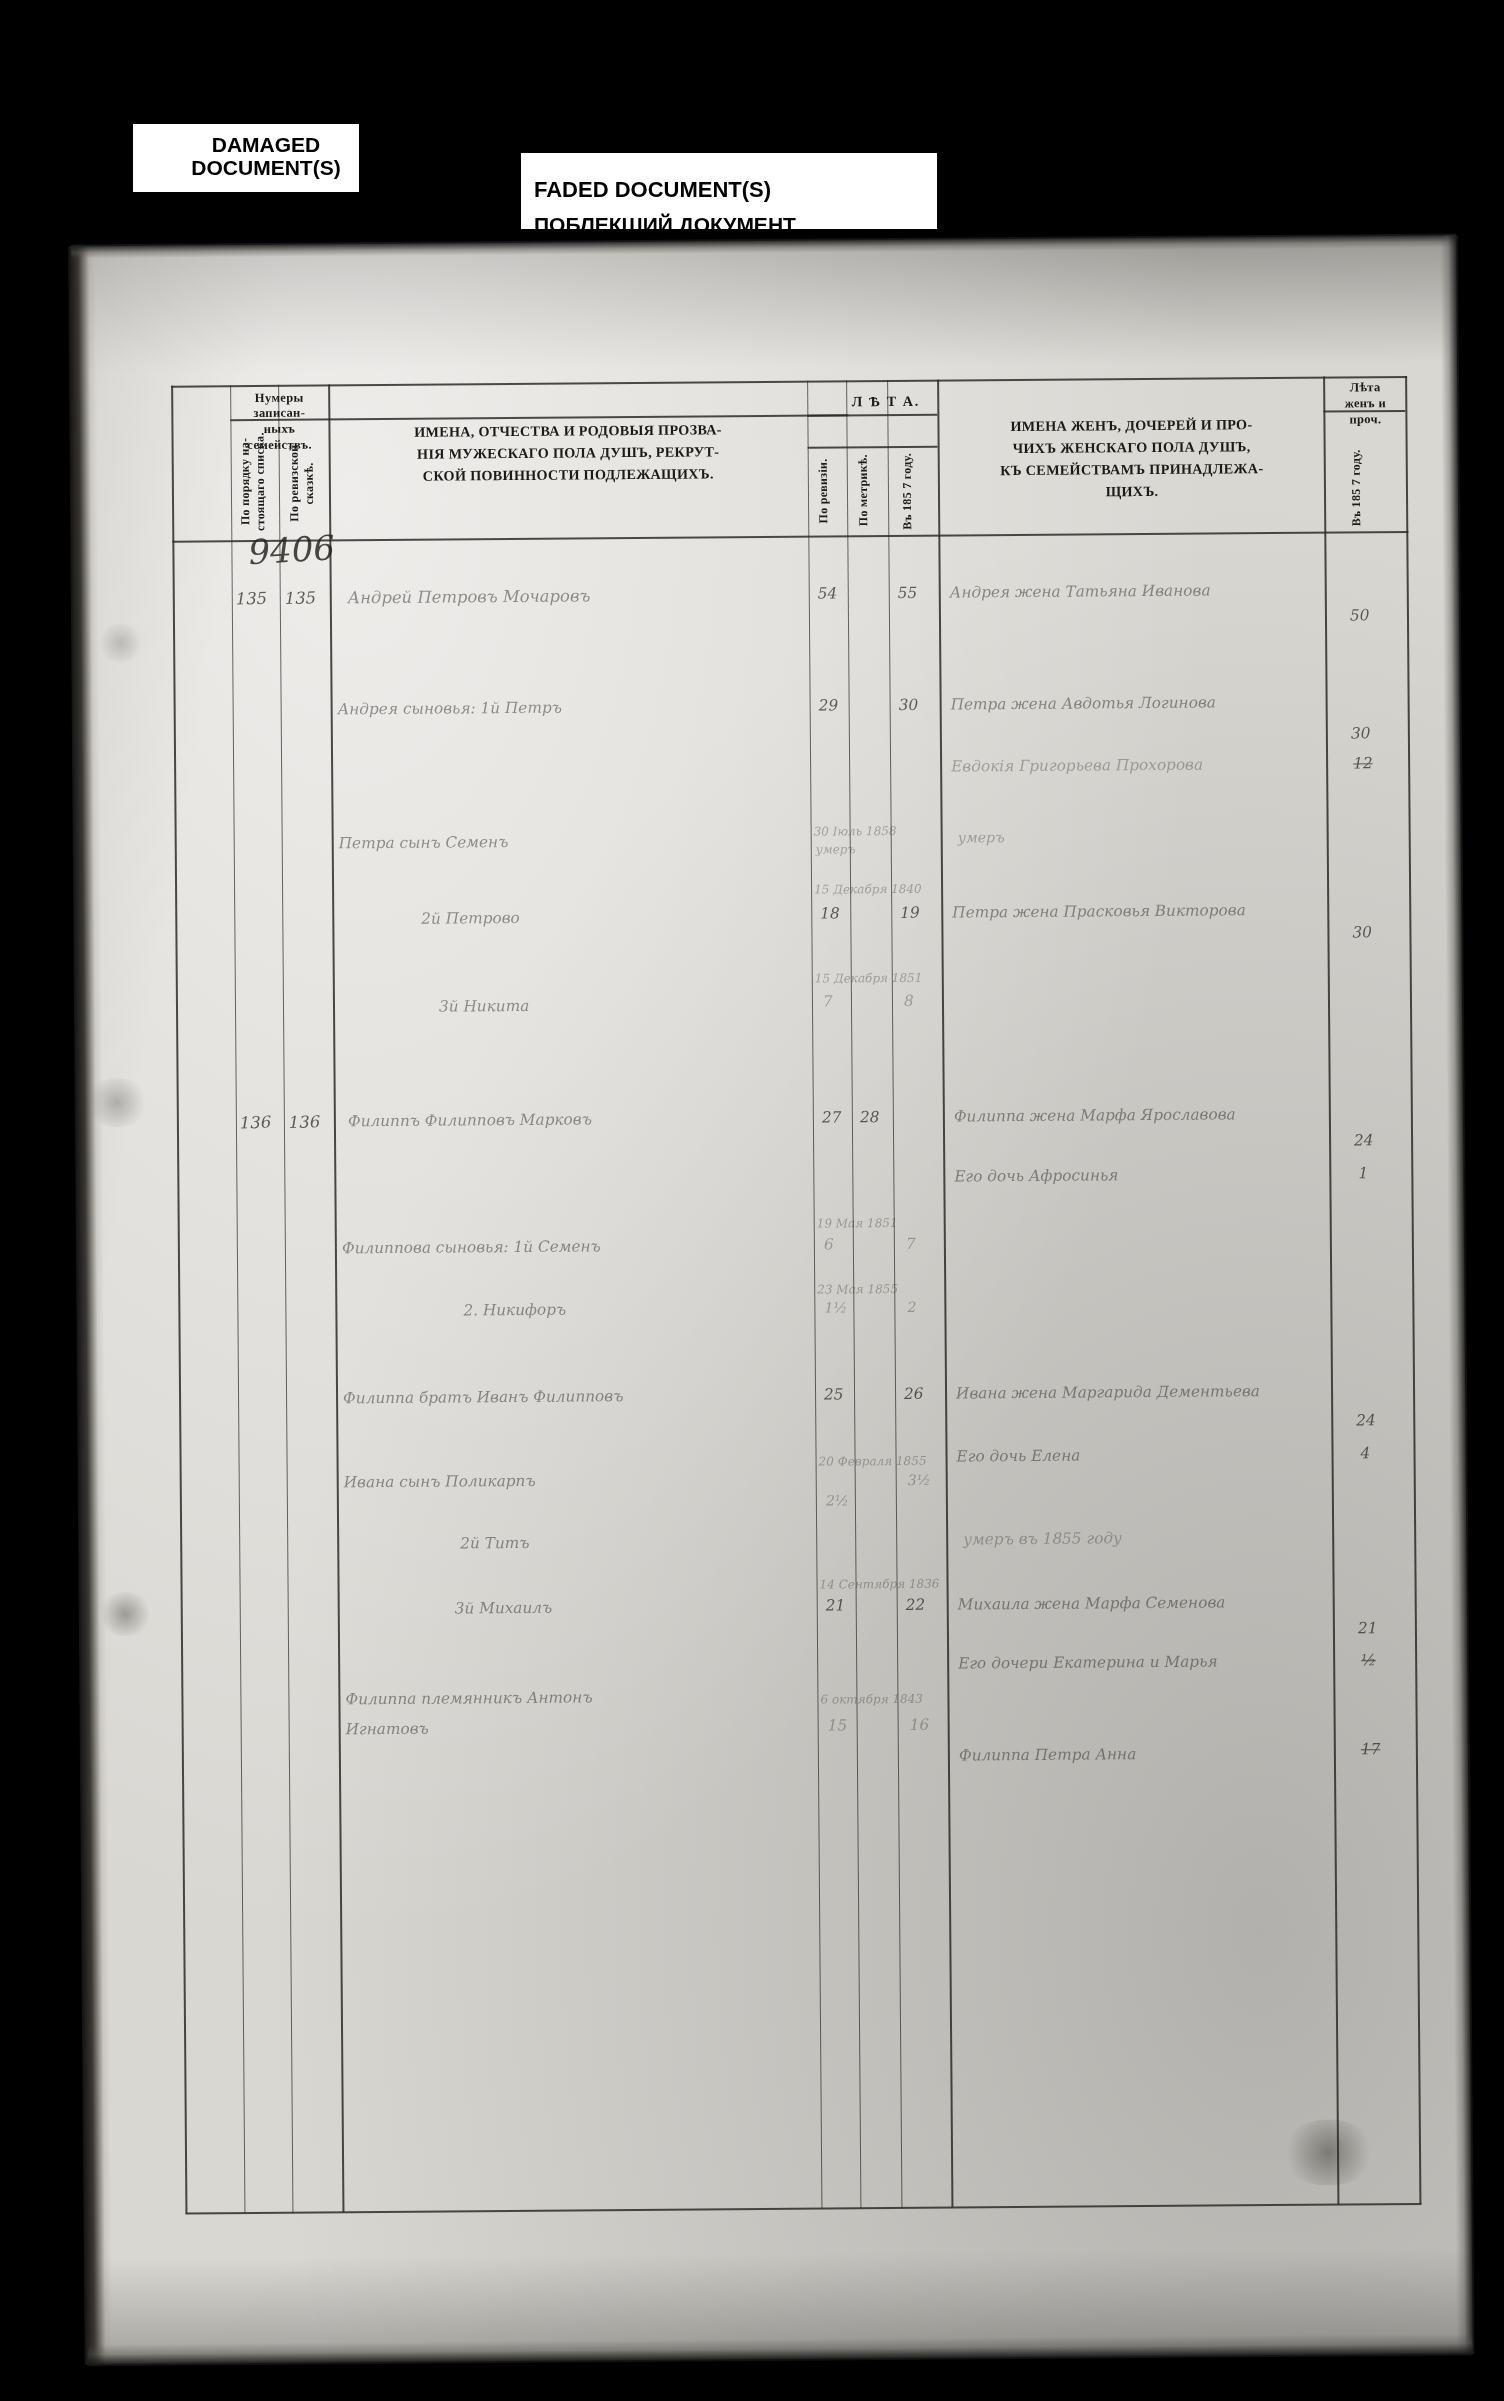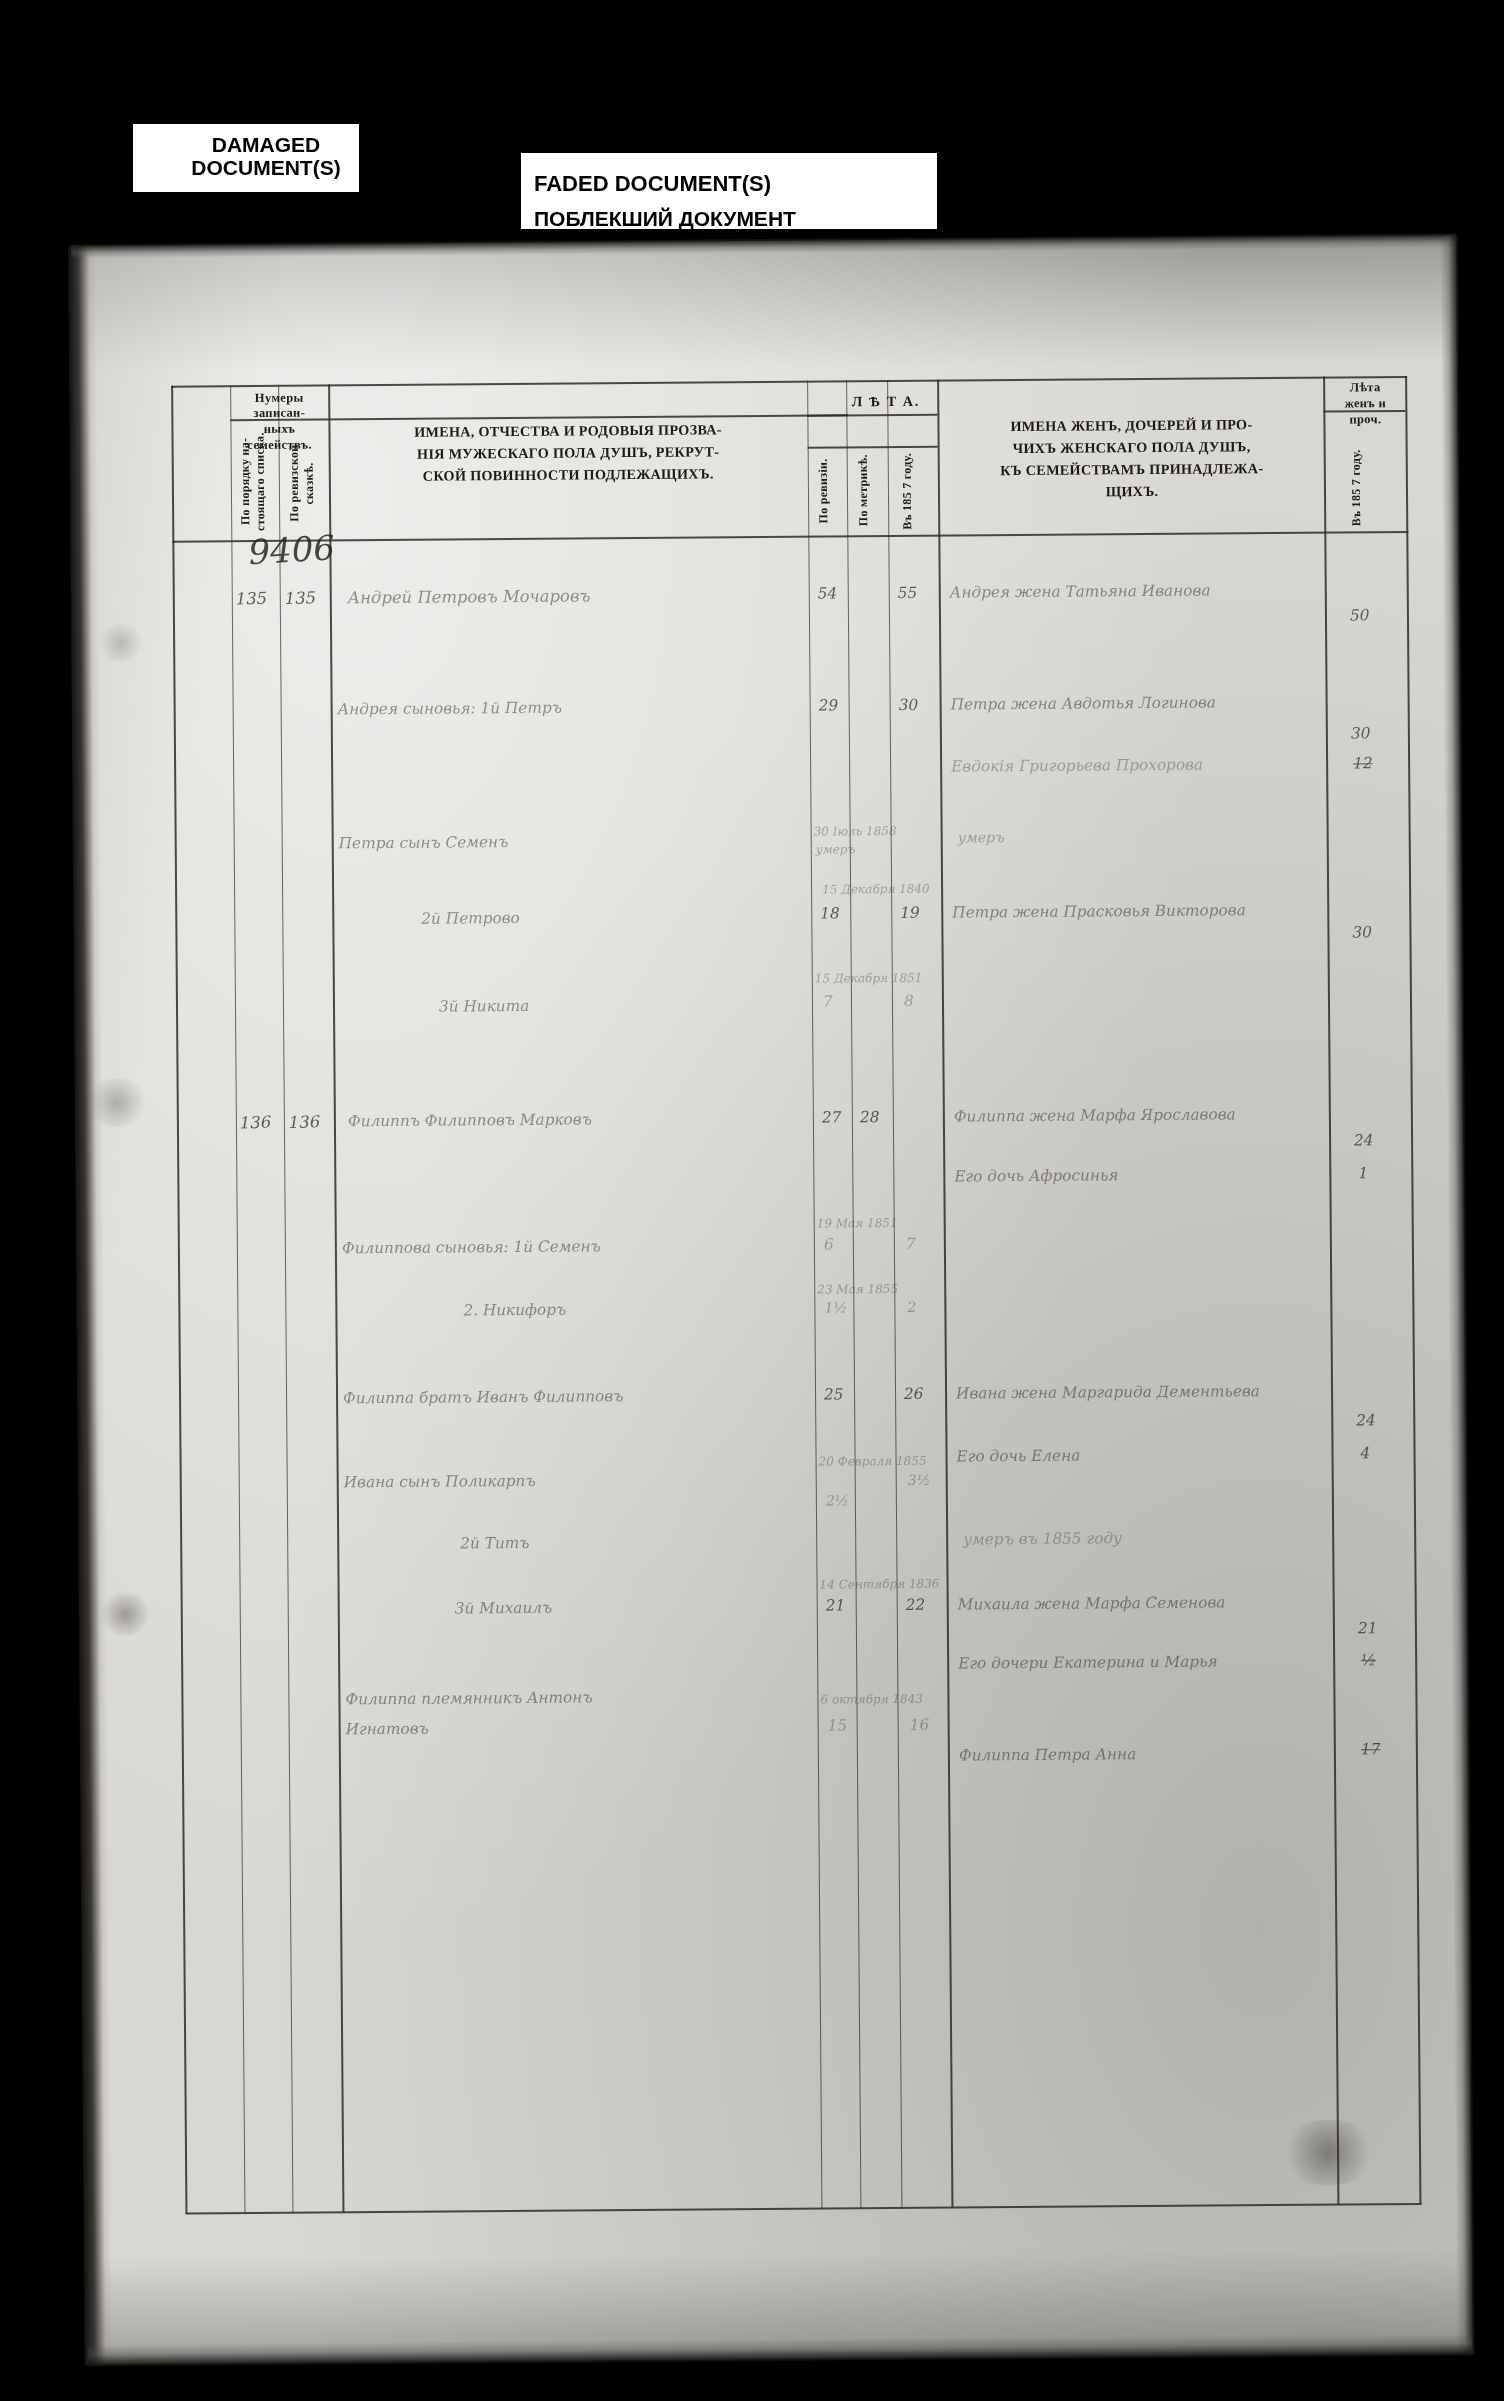--- a/index.html
+++ b/index.html
@@ -99,21 +99,21 @@
     left: 133px; top: 124px;
     width: 226px; height: 68px;
     font-size: 21px;
     padding-top: 7.7px;
     box-sizing: border-box;
   }
   #stamp-faded {
     left: 521px; top: 153px;
     width: 416px; height: 76px;
     font-size: 22px;
-    padding-top: 18px;
+    padding-top: 24px;
     box-sizing: border-box;
     text-align: left;
     padding-left: 12px;
   }
   #stamp-faded .line2 {
     display: block;
     margin-top: 9.9px;
     font-size: 21px;
   }
 
@@ -268,21 +268,21 @@
 
     <div class="hw f28 vfaint" style="left:777px; top:378px;">Евдокія Григорьева Прохорова</div>
     <div class="hw f28 strike" style="left:1179px; top:378px;">12</div>
 
     <div class="hw f28 faint" style="left:164px; top:450px;">Петра сынъ Семенъ</div>
     <div class="hw f22 vfaint" style="left:639px; top:444px;">30 Іюль 1858</div>
     <div class="hw f22 vfaint" style="left:641px; top:462px;">умеръ</div>
     <div class="hw f26 vfaint" style="left:783px; top:450px;">умеръ</div>
 
     <div class="hw f28 faint" style="left:246px; top:526px;">2й Петрово</div>
-    <div class="hw f22 vfaint" style="left:639px; top:502px;margin-left:8px;">15 Декабря 1840</div>
+    <div class="hw f22 vfaint" style="left:639px; top:502px;">15 Декабря 1840</div>
     <div class="hw f28" style="left:645px; top:524px;">18</div>
     <div class="hw f28" style="left:725px; top:524px;text-align:right;">19</div>
     <div class="hw f28 faint" style="left:777px; top:524px;">Петра жена Прасковья Викторова</div>
     <div class="hw f28" style="left:1177px; top:547px;">30</div>
 
     <div class="hw f28 faint" style="left:263px; top:614px;">3й Никита</div>
     <div class="hw f22 vfaint" style="left:639px; top:591px;">15 Декабря 1851</div>
     <div class="hw f28 vfaint" style="left:647px; top:612px;">7</div>
     <div class="hw f28 vfaint" style="left:728px; top:612px;">8</div>
 

